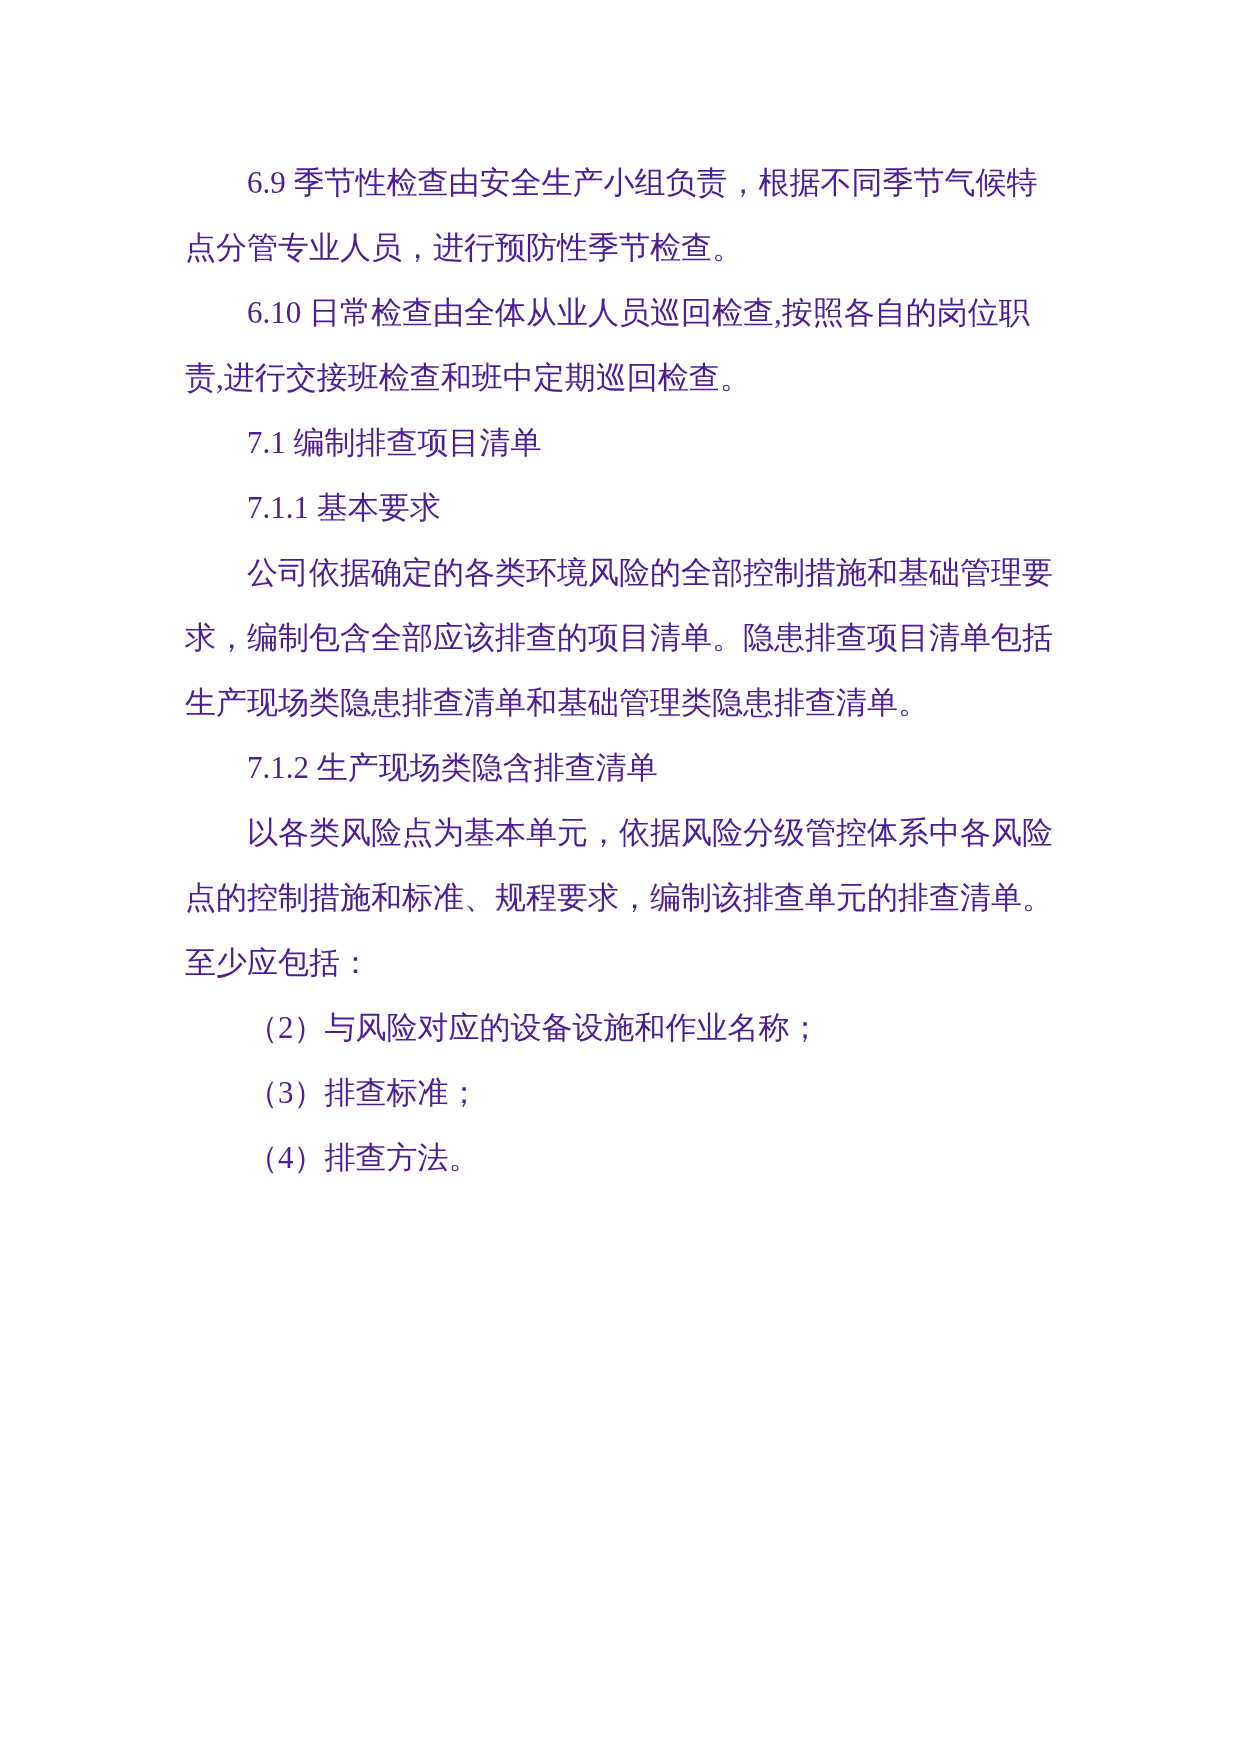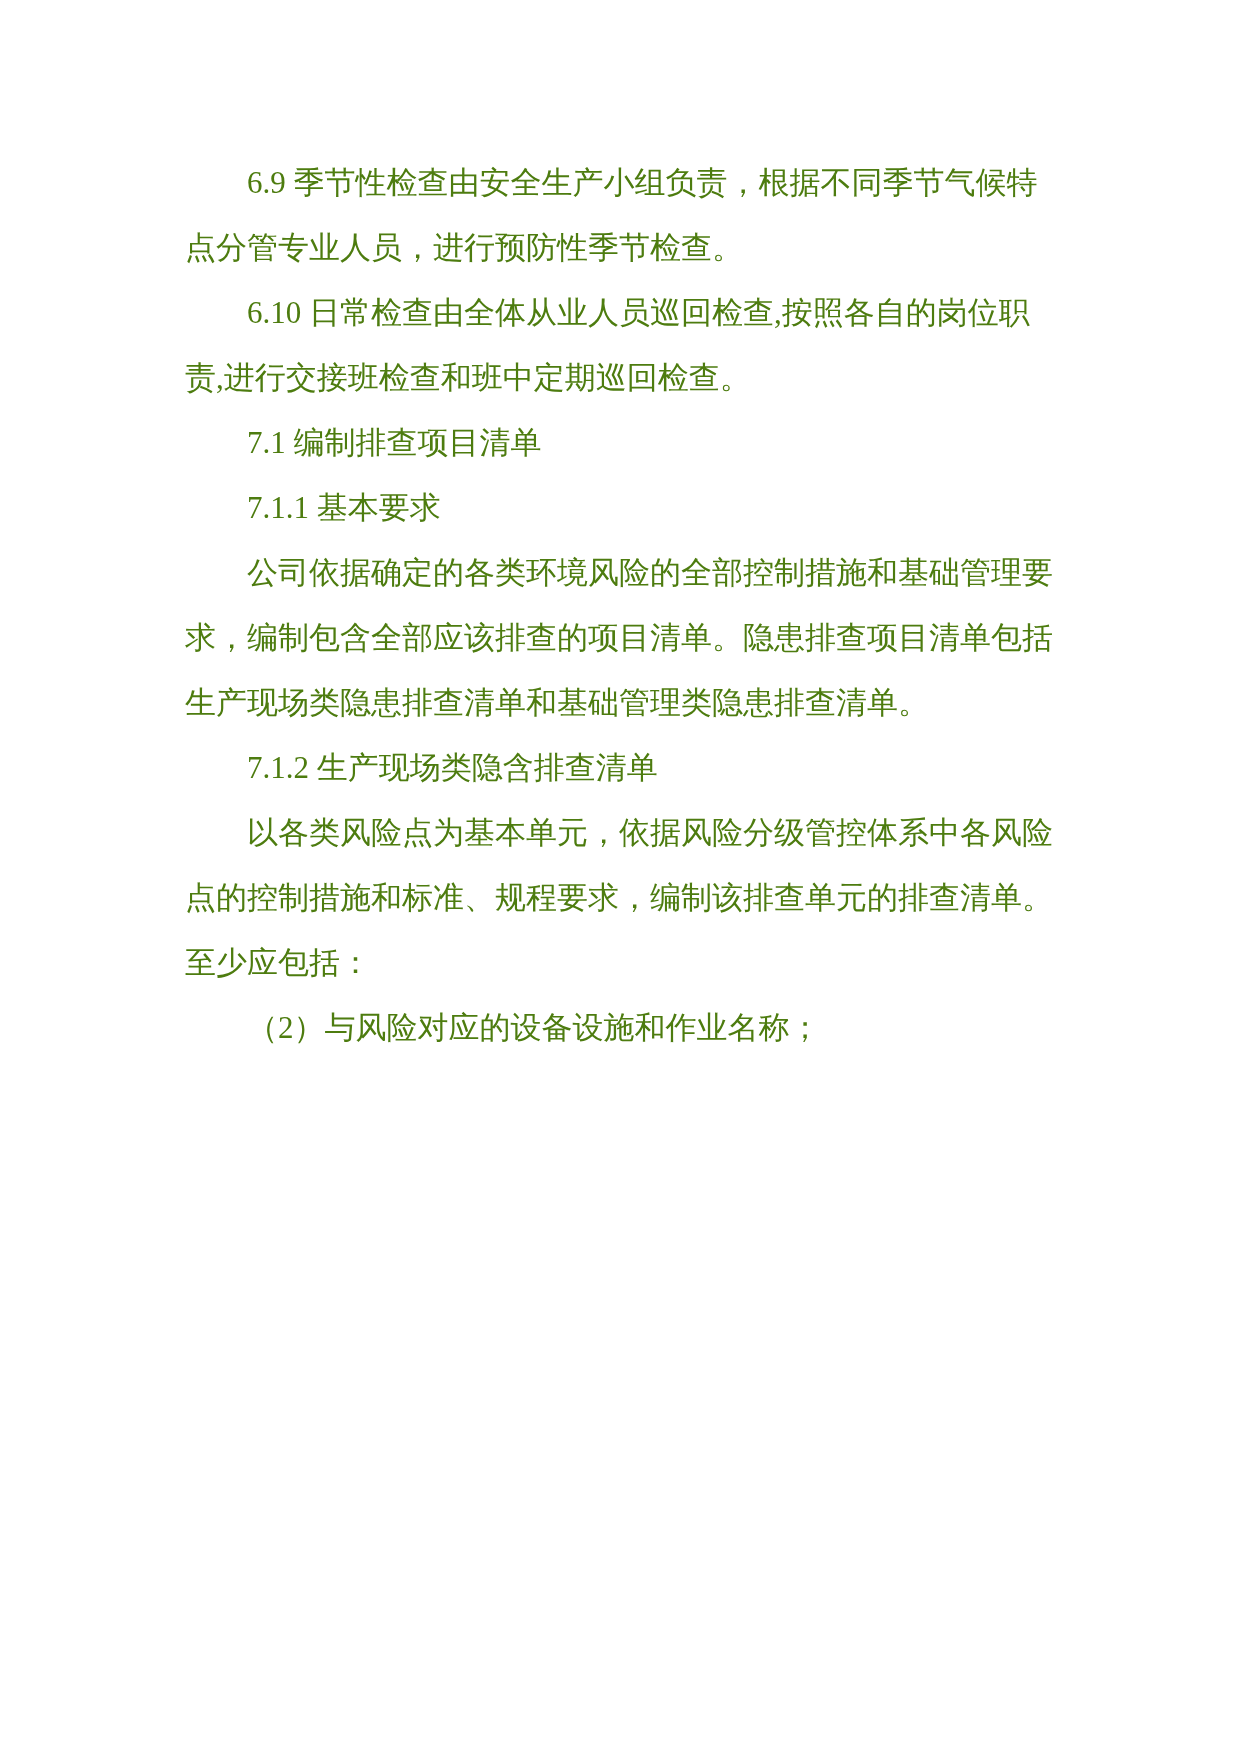--- a/index.html
+++ b/index.html
@@ -15,21 +15,21 @@
     overflow: hidden;
     font-family: "Liberation Serif", "DejaVu Serif", serif;
   }
   .doc-content {
     position: absolute;
     left: 185px;
     top: 150px;
     width: 870px;
     font-size: 31px;
     line-height: 65px;
-    color: #4d7c0f;
+    color: #4c1d95;
     letter-spacing: 0;
   }
   .doc-content p {
     margin: 0;
     padding: 0;
     text-align: left;
     word-break: break-all;
   }
   .doc-content p.indent {
     text-indent: 2em;
@@ -41,14 +41,16 @@
 <div class="page">
   <div class="doc-content">
     <p class="indent">6.9 季节性检查由安全生产小组负责，根据不同季节气候特点分管专业人员，进行预防性季节检查。</p>
     <p class="indent">6.10 日常检查由全体从业人员巡回检查,按照各自的岗位职责,进行交接班检查和班中定期巡回检查。</p>
     <p class="indent">7.1 编制排查项目清单</p>
     <p class="indent">7.1.1 基本要求</p>
     <p class="indent">公司依据确定的各类环境风险的全部控制措施和基础管理要求，编制包含全部应该排查的项目清单。隐患排查项目清单包括生产现场类隐患排查清单和基础管理类隐患排查清单。</p>
     <p class="indent">7.1.2 生产现场类隐含排查清单</p>
     <p class="indent">以各类风险点为基本单元，依据风险分级管控体系中各风险点的控制措施和标准、规程要求，编制该排查单元的排查清单。至少应包括：</p>
     <p class="indent">（2）与风险对应的设备设施和作业名称；</p>
+    <p class="indent">（3）排查标准；</p>
+    <p class="indent">（4）排查方法。</p>
   </div>
 </div>
 
 </body></html>

